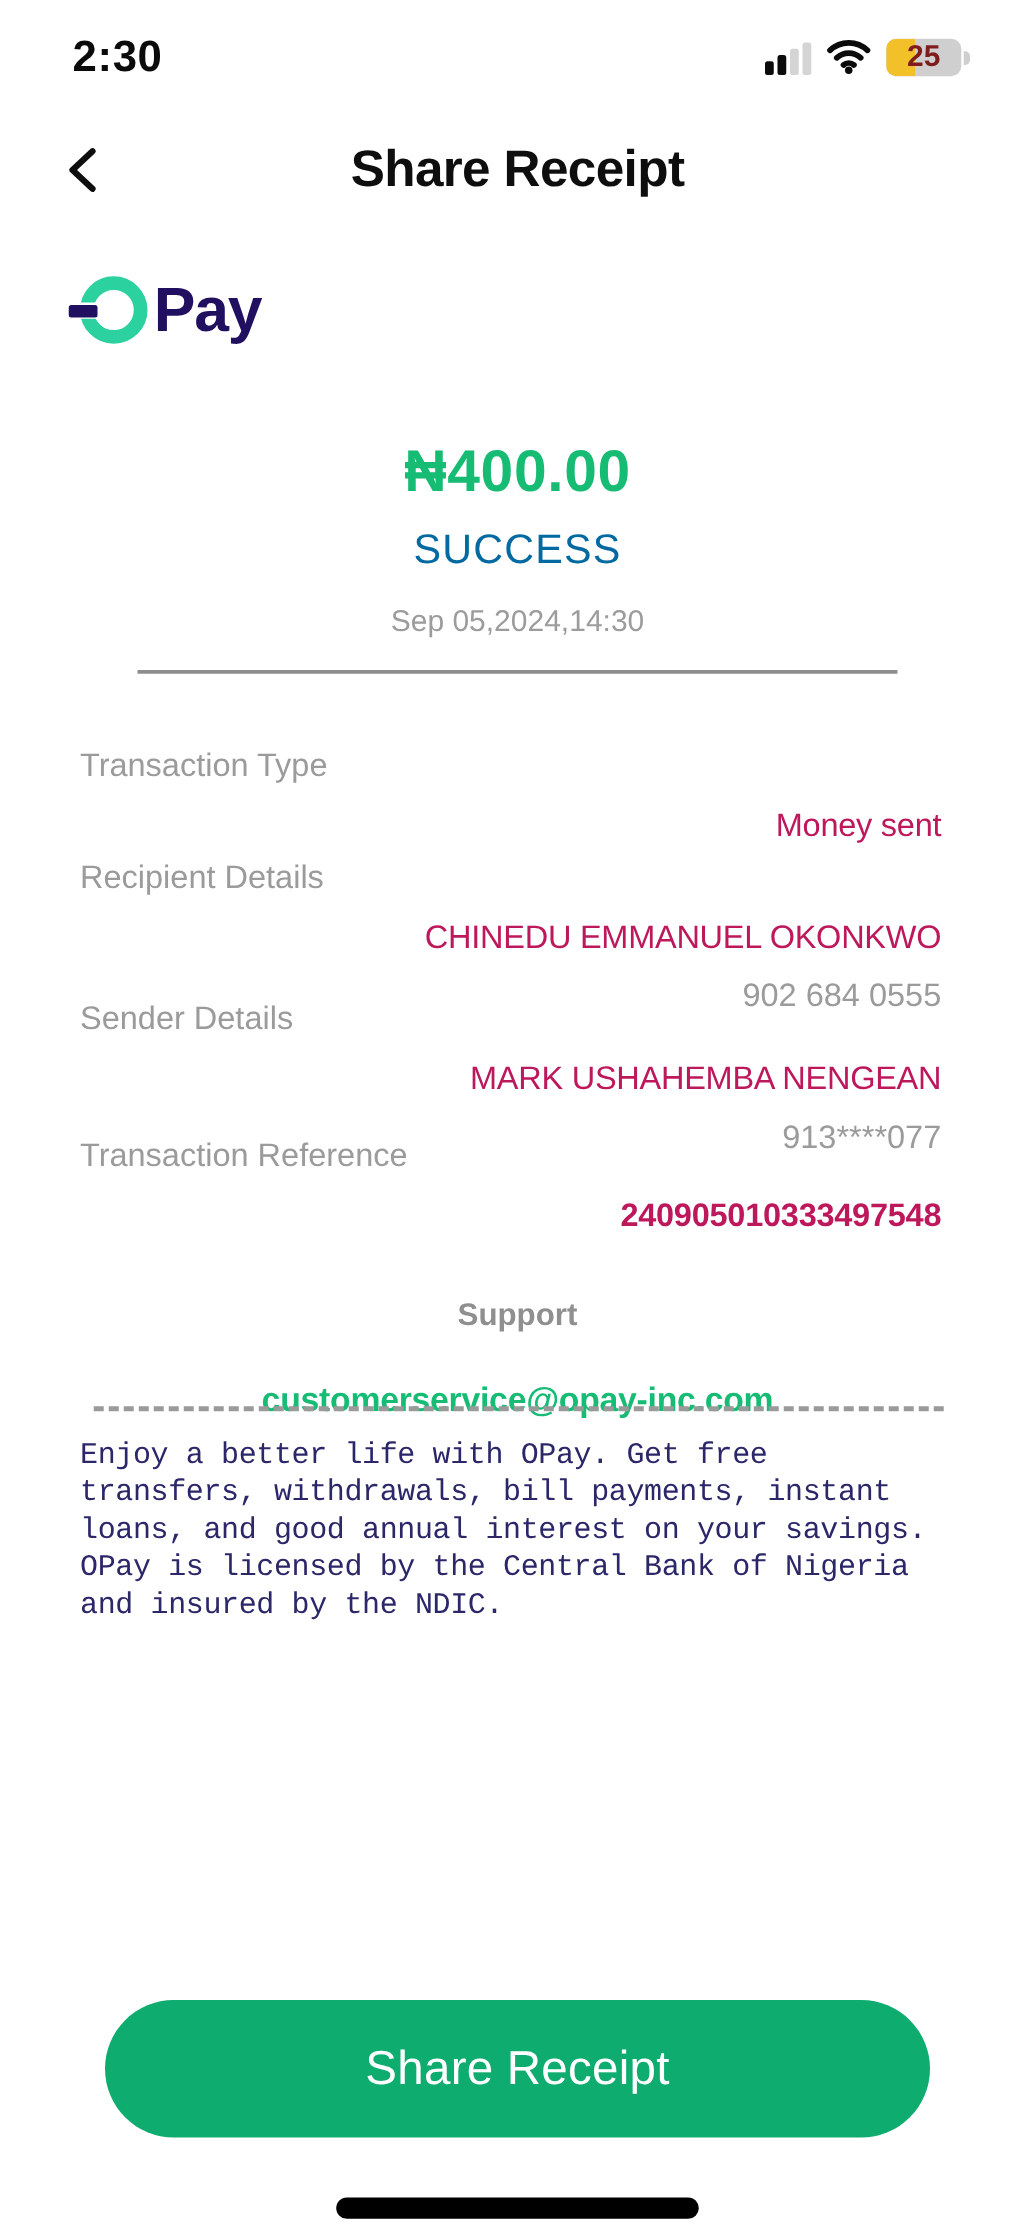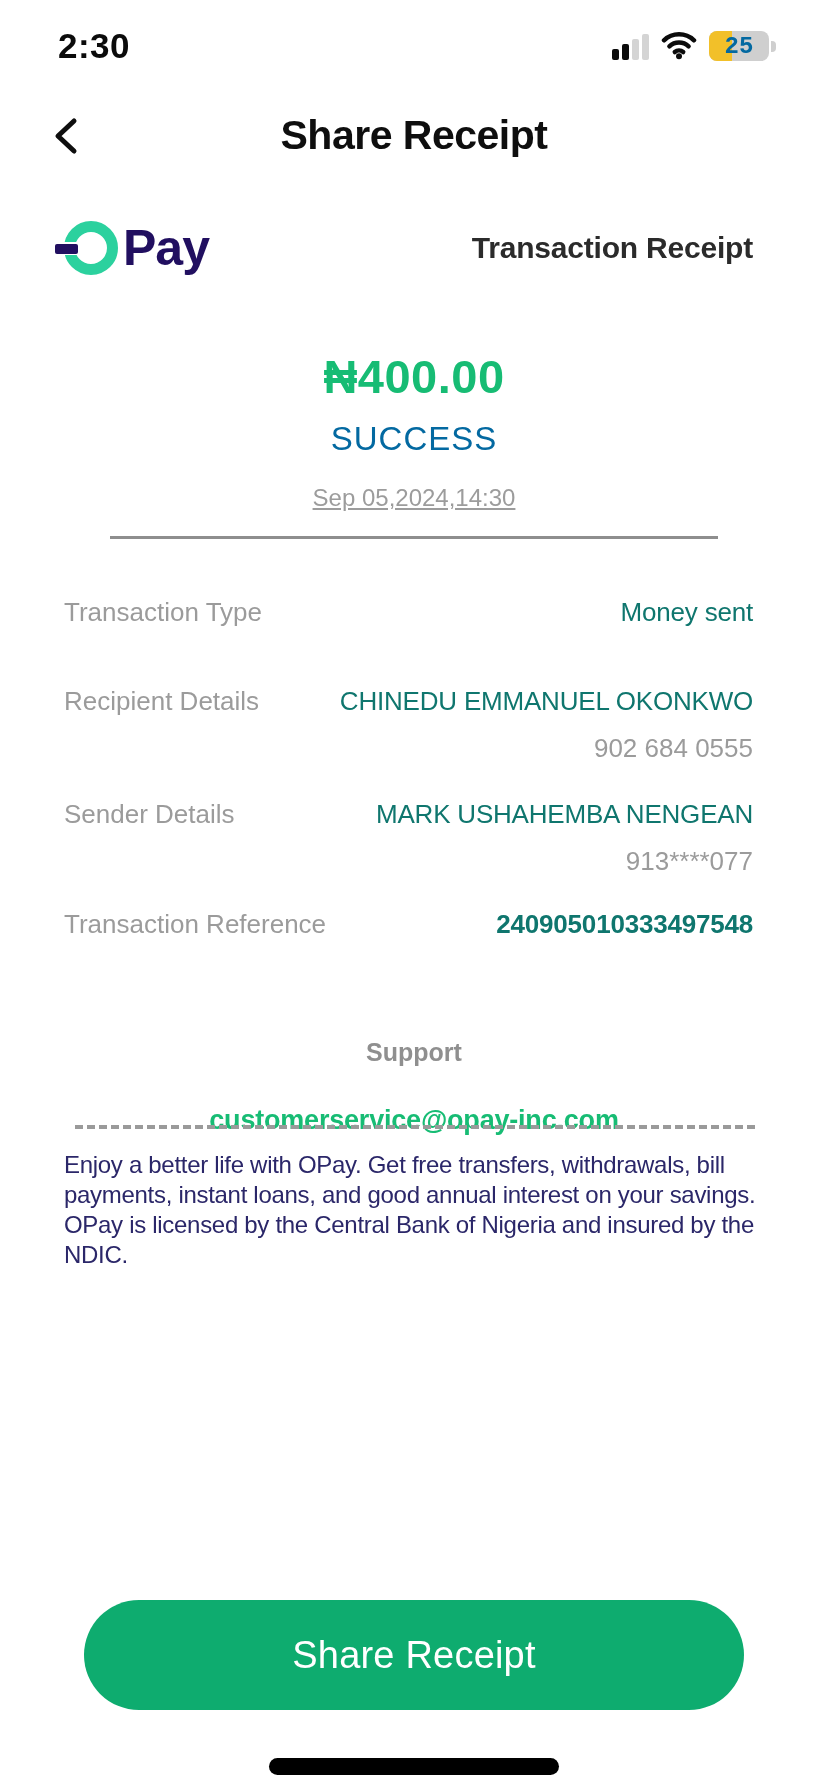--- a/index.html
+++ b/index.html
@@ -16,21 +16,21 @@
   .signal { display:flex; align-items:flex-end; gap:3px; height:27px; }
   .signal .bar { width:7px; border-radius:2px; background:#0b0b0b; }
   .signal .b1 { height:11px; } .signal .b2 { height:16px; }
   .signal .b3 { height:21px; background:#d4d4d4; } .signal .b4 { height:26px; background:#d4d4d4; }
   .wifi { width:36px; height:28px; display:block; }
   .battery { position:relative; width:60px; height:30px; background:#cfcfcf;
              border-radius:8px; overflow:hidden; display:flex; align-items:center;
              justify-content:center; }
   .battery .fill { position:absolute; left:0; top:0; bottom:0; width:38%;
                    background:var(--battery-yellow,#f2c029); }
-  .battery .pct { position:relative; font-size:24px; font-weight:700; color:#0369a1; z-index:1;font-family:Liberation Mono, monospace; }
+  .battery .pct { position:relative; font-size:24px; font-weight:700; color:#7f1d1d; z-index:1; }
   .battery-nub { width:5px; height:11px; background:#cfcfcf; border-radius:0 4px 4px 0; margin-left:2px; }
   .battery-wrap { display:flex; align-items:center; }
 
   
   .nav-bar { position:absolute; top:108px; left:0; right:0; height:54px;
              display:flex; align-items:center; justify-content:center; }
   .back-btn { position:absolute; left:42px; top:6px; width:48px; height:44px;
               display:flex; align-items:center; justify-content:center;
               background:none; border:none; cursor:pointer; }
   .page-title { font-size:41px; font-weight:800; color:#0e0e0e; letter-spacing:-0.5px; }
@@ -48,41 +48,41 @@
   .logo-word { font-size:50px; font-weight:700; color:var(--logo-navy,#210f60);
                margin-left:5px; letter-spacing:-1px; }
   .receipt-heading { font-size:30px; font-weight:700; color:#2b2b2b; letter-spacing:-0.2px; }
 
   .amount { position:absolute; top:349px; left:0; right:0; text-align:center;
             font-size:47px; font-weight:800; color:var(--amount-green,#17bc74);
             letter-spacing:0.5px; }
   .status-text { position:absolute; top:420px; left:0; right:0; text-align:center;
                  font-size:33px; font-weight:400; color:#0369a1; letter-spacing:1px; }
   .datetime { position:absolute; top:484px; left:0; right:0; text-align:center;
-              font-size:24px; color:#9c9c9c;text-decoration:underline; }
+              font-size:24px; color:#9c9c9c; }
   .divider { position:absolute; top:536px; left:110px; width:608px; height:3px; background:#8e8e8e; }
 
   .rows { position:absolute; top:597px; left:64px; right:75px; }
   .row { position:absolute; left:0; right:0; display:flex; justify-content:space-between;gap:48px; }
   .row-0 { top:0; }   .row-1 { top:89px; }  .row-2 { top:202px; } .row-3 { top:312px; }
   .row-label { font-size:26px; color:#9b9b9b; white-space:nowrap; }
   .row-values { text-align:right; }
-  .row-value { font-size:26px; color:#0f766e; font-weight:500; letter-spacing:-0.2px; }
+  .row-value { font-size:26px; color:#be185d; font-weight:500; letter-spacing:-0.2px;margin-top:48px; }
   .row-value.strong { font-weight:600; }
   .row-subvalue { font-size:26px; color:#9b9b9b; margin-top:16px; }
 
   .support { position:absolute; top:1038px; left:0; right:0; text-align:center; }
   .support-label { font-size:25px; font-weight:600; color:#8f8f8f; }
   .support-email { display:inline-block; margin-top:20px; font-size:27px; font-weight:700;
                    color:var(--email-green,#17bc74); text-decoration:none; letter-spacing:-0.2px; }
   .dashed-divider { position:absolute; top:1125px; left:75px; right:73px; height:0;
                     border-top:4px dashed #9a9a9a; }
   .footer-note { position:absolute; top:1150px; left:64px; right:68px;
                  font-size:24px; line-height:30px; font-weight:500;
-                 color:var(--footer-navy,#2b2769); letter-spacing:-0.3px; }
+                 color:var(--footer-navy,#2b2769); letter-spacing:-0.3px;font-family:Liberation Mono, monospace; }
 
   
   .share-btn { position:absolute; top:1600px; left:84px; width:660px; height:110px;
                background:var(--button-green,#0eac6f); border:none; border-radius:55px;
                color:#ffffff; font-size:38px; font-weight:500; cursor:pointer;
                font-family:"Liberation Sans","DejaVu Sans",sans-serif; letter-spacing:0.2px; }
   .home-indicator { position:absolute; top:1758px; left:269px; width:290px; height:17px;
                     background:#000; border-radius:9px; }
 </style>
 </head>
@@ -126,21 +126,20 @@
 
   <div class="brand-row">
     <div class="opay-logo">
       <div class="logo-o">
         <div class="logo-ring"></div>
         <div class="logo-gap"></div>
         <div class="logo-dash"></div>
       </div>
       <div class="logo-word">Pay</div>
     </div>
-    <div class="receipt-heading">Transaction Receipt</div>
   </div>
 
   <div class="amount">₦400.00</div>
   <div class="status-text">SUCCESS</div>
   <div class="datetime">Sep 05,2024,14:30</div>
   <div class="divider"></div>
 
   <div class="rows">
     <div class="row row-0">
       <div class="row-label">Transaction Type</div>

